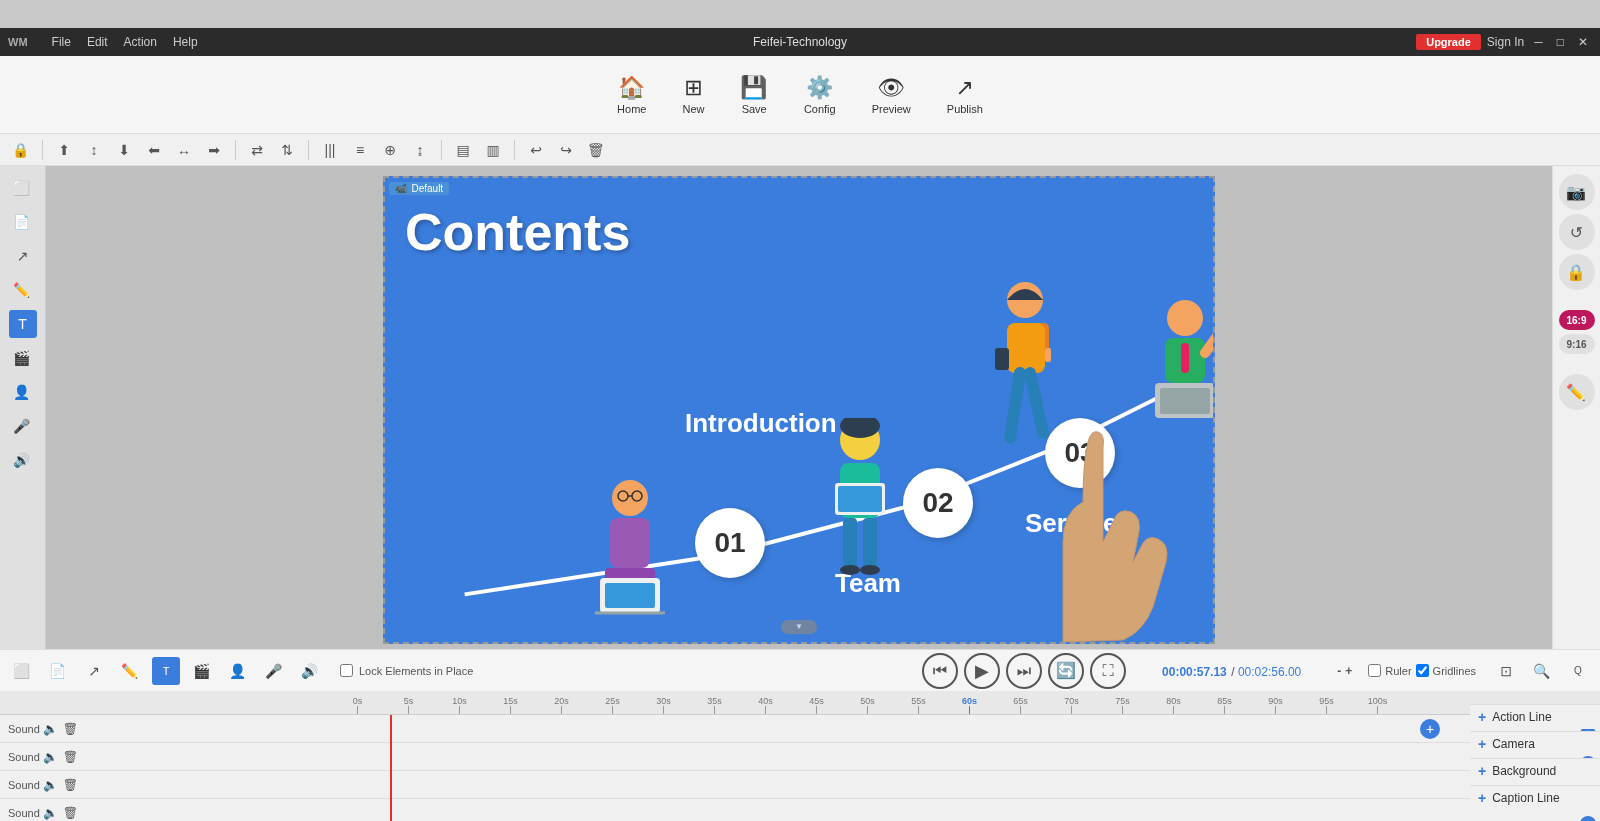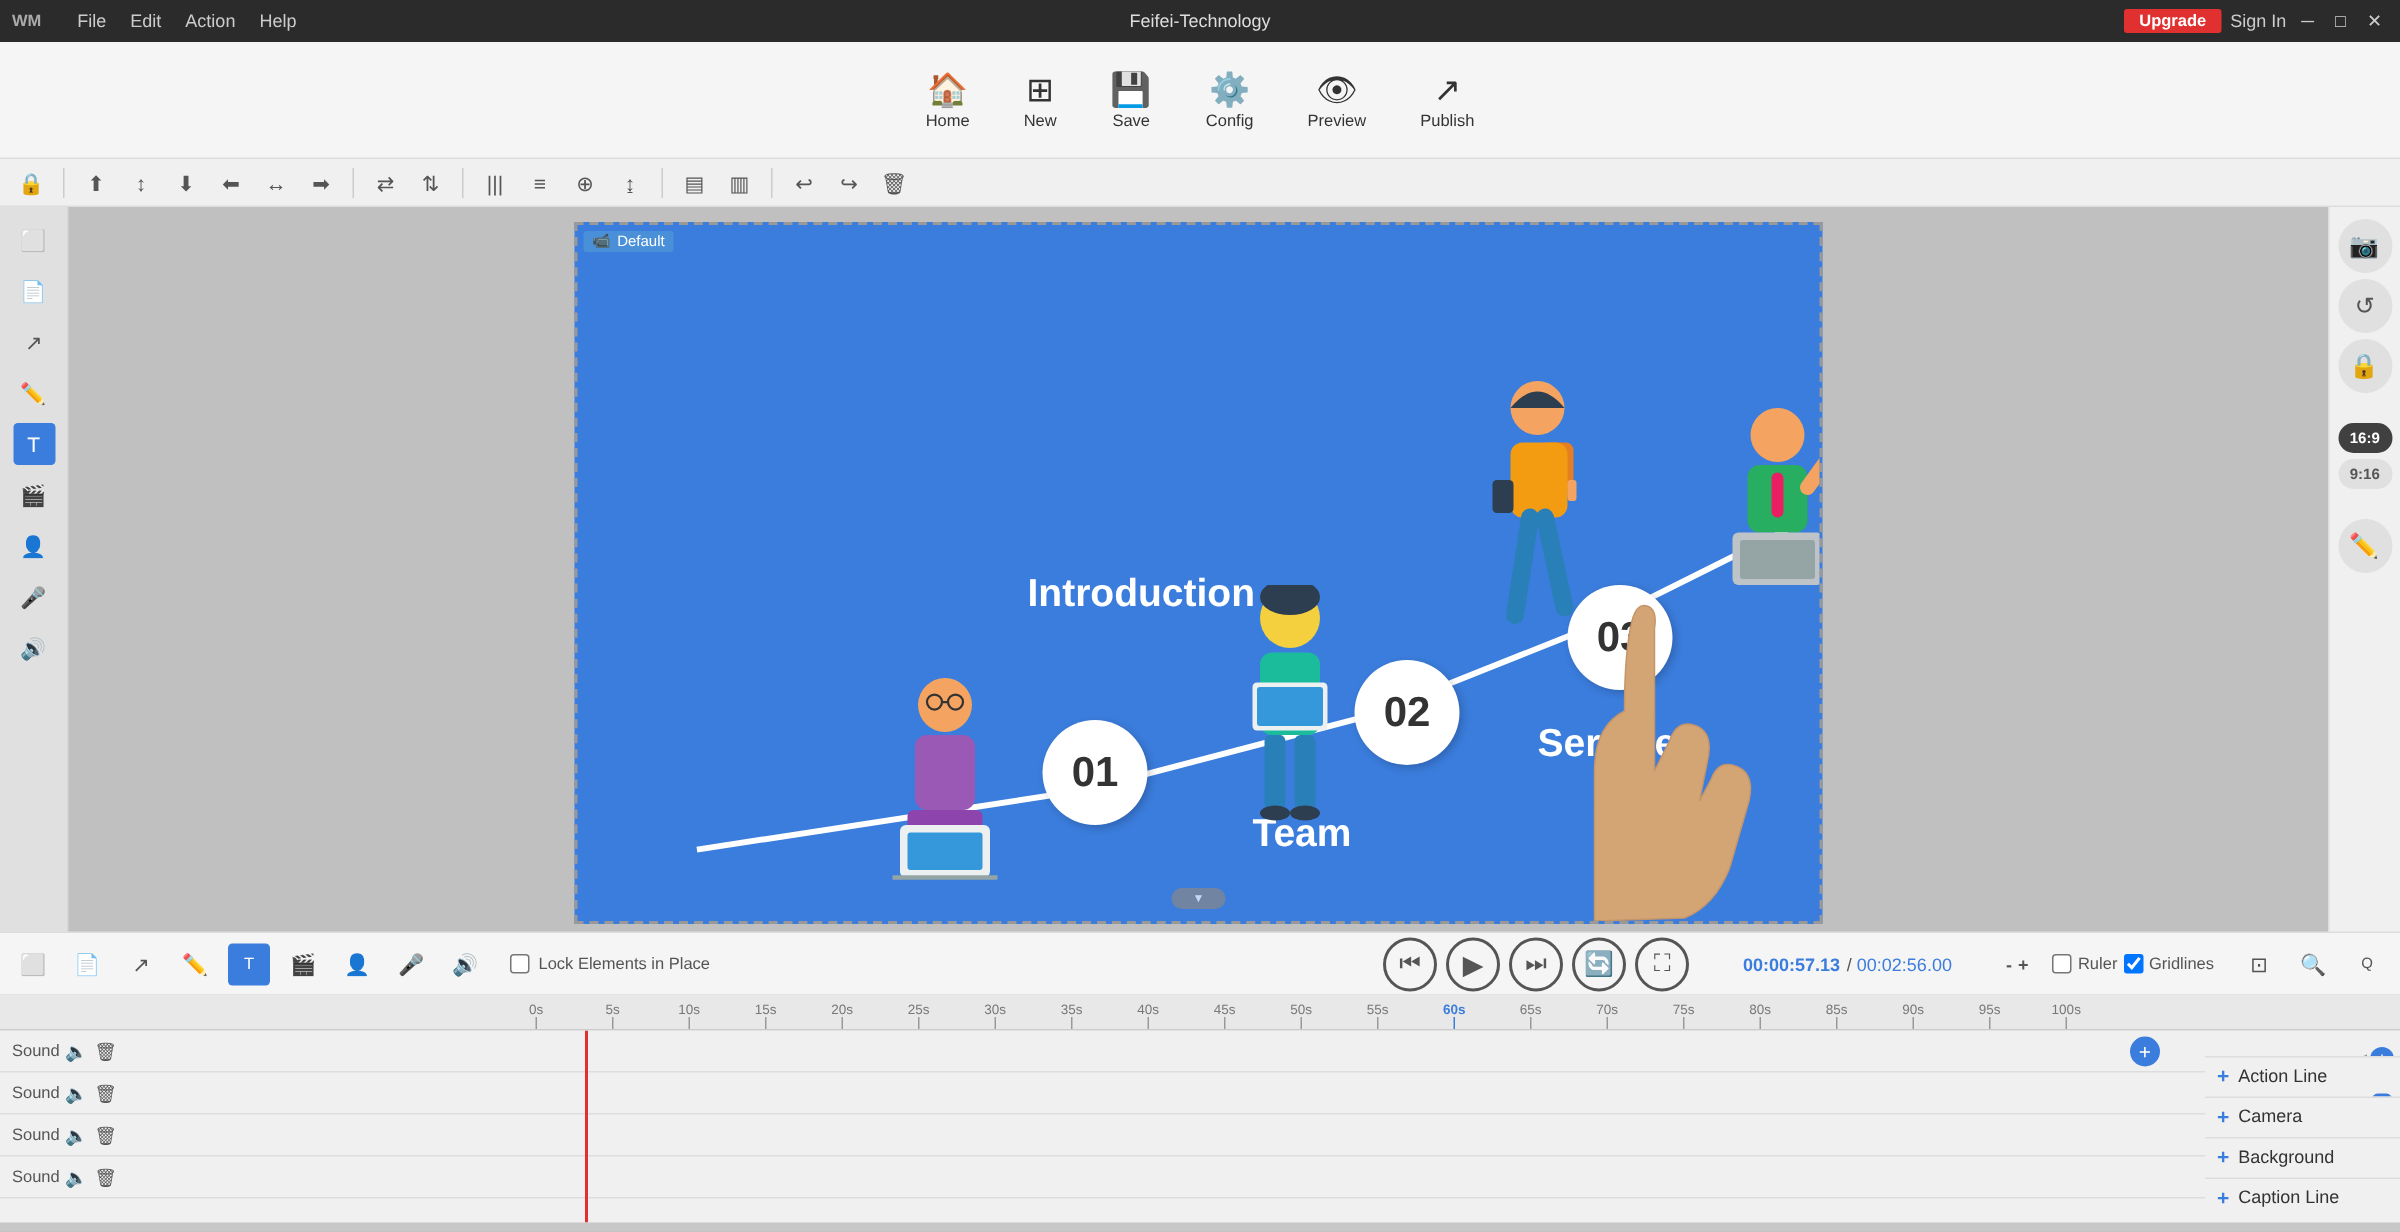--- a/index.html
+++ b/index.html
@@ -9,20 +9,21 @@
     #title-bar {
       height: 28px;
       background: #2b2b2b;
       display: flex;
       align-items: center;
       justify-content: space-between;
       padding: 0 8px;
       color: #ccc;
       font-size: 12px;
       position: relative;
+      margin-top: 28px;
     }
     #title-bar .wm { font-weight: bold; font-size: 11px; color: #aaa; margin-right: 8px; }
     #title-bar .menu-items { display: flex; gap: 16px; font-size: 12px; color: #ccc; }
     #title-bar .menu-items span { cursor: pointer; }
     #title-bar .app-title { position: absolute; left: 50%; transform: translateX(-50%); color: #ddd; font-size: 12px; }
     #title-bar .right-controls { display: flex; align-items: center; gap: 6px; }
     .upgrade-btn { background: #e03030; color: white; border: none; padding: 2px 10px; font-size: 11px; border-radius: 2px; cursor: pointer; font-weight: bold; }
     .sign-in-text { color: #ccc; font-size: 12px; cursor: pointer; }
     .win-btn { color: #ccc; font-size: 12px; cursor: pointer; padding: 0 4px; }
 
@@ -157,21 +158,21 @@
     .right-btn {
       width: 36px; height: 36px;
       border-radius: 50%;
       background: #e0e0e0;
       display: flex; align-items: center; justify-content: center;
       cursor: pointer; font-size: 16px; color: #555;
     }
     .aspect-btn {
       width: 36px; height: 20px;
       border-radius: 10px;
-      background: #404040;
+      background: #be185d;
       color: white;
       font-size: 10px;
       font-weight: bold;
       display: flex; align-items: center; justify-content: center;
       cursor: pointer;
     }
     .aspect-btn.inactive {
       background: #e0e0e0;
       color: #555;
     }
@@ -400,20 +401,21 @@
 
   <div id="canvas-area">
 
     <div id="slide-container">
 
       <div class="slide-label">
         <span style="font-size:10px;">📹</span>
         <span>Default</span>
       </div>
 
+      <div class="slide-title">Contents</div>
 
       <svg class="action-line" viewBox="0 0 832 468" preserveAspectRatio="none">
         <polyline points="80,420 340,380 530,330 680,270 820,200" stroke="white" stroke-width="4" fill="none" stroke-linejoin="round"></polyline>
       </svg>
 
       <div class="num-circle" style="left:310px;top:330px;">
         <span>01</span>
       </div>
 
       <div class="num-circle" style="left:518px;top:290px;">

